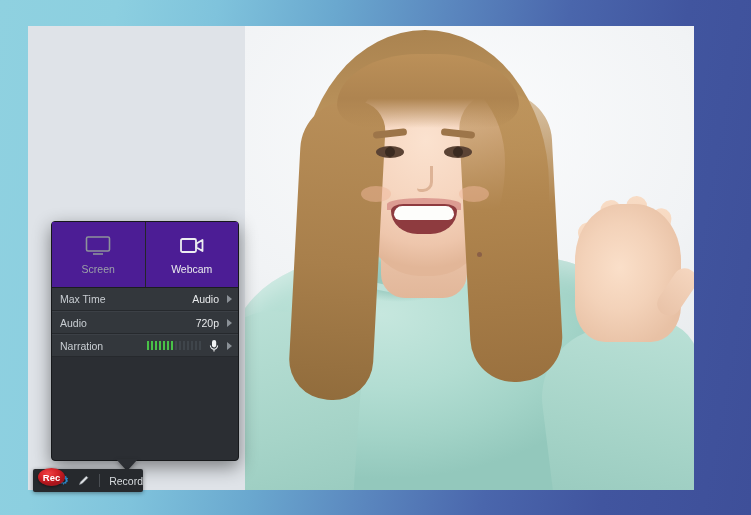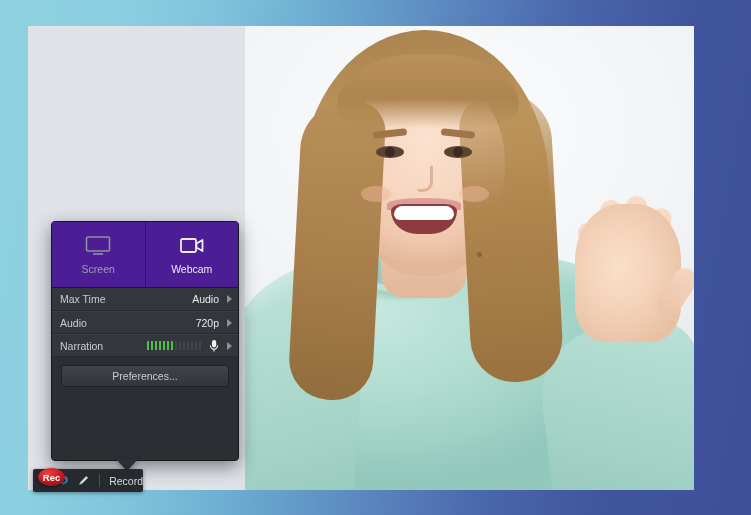--- a/index.html
+++ b/index.html
@@ -458,23 +458,20 @@
         <svg class="mic-ico" viewBox="0 0 12 14">
           <rect x="4" y="1" width="4.2" height="7.4" rx="2.1" fill="#f2f4f5"></rect>
           <path d="M2.4 6.6 a3.6 3.6 0 0 0 7.2 0" fill="none" stroke="#f2f4f5" stroke-width="1.1"></path>
           <line x1="6" y1="10.2" x2="6" y2="12.6" stroke="#f2f4f5" stroke-width="1.1"></line>
         </svg>
         <span class="chev"></span>
       </div>
 
     </div>
 
-    <div class="prefs-wrap">
-      <div class="prefs-btn">Preferences...</div>
-    </div>
 
     <div id="panel-tail"></div>
   </div>
 
   <div id="toolbar">
     <svg class="tb-gear" viewBox="0 0 16 16">
       <path fill="#2f8fd4" d="M8 0.8 l1.1 1.9 2.1-0.5 0.3 2.2 2 0.9 -1.2 1.8 1.2 1.8 -2 0.9 -0.3 2.2 -2.1-0.5 -1.1 1.9 -1.1-1.9 -2.1 0.5 -0.3-2.2 -2-0.9 1.2-1.8 -1.2-1.8 2-0.9 0.3-2.2 2.1 0.5 Z"></path>
       <circle cx="8" cy="8" r="2.5" fill="#26292d"></circle>
     </svg>
     <svg class="tb-pencil" viewBox="0 0 16 16">

